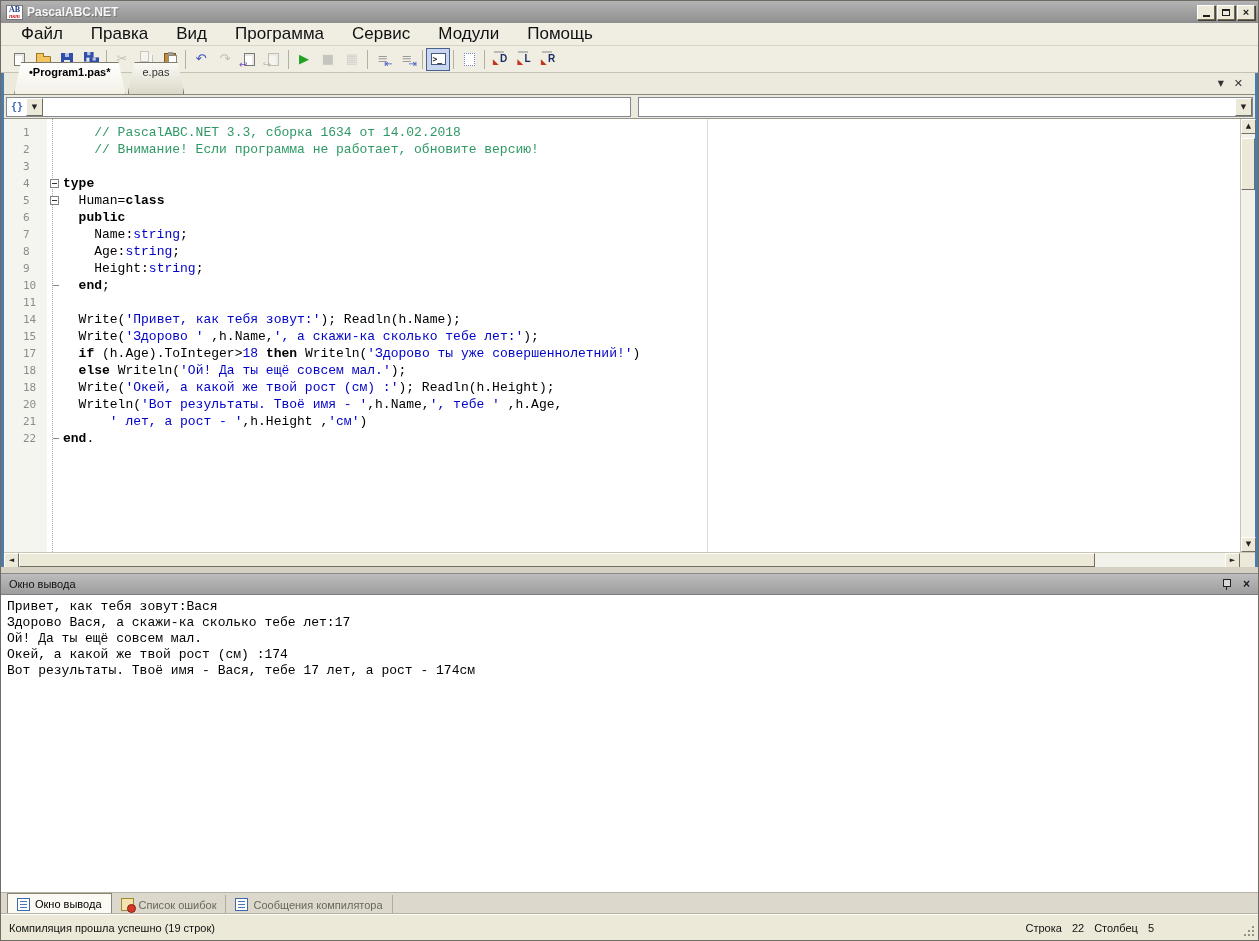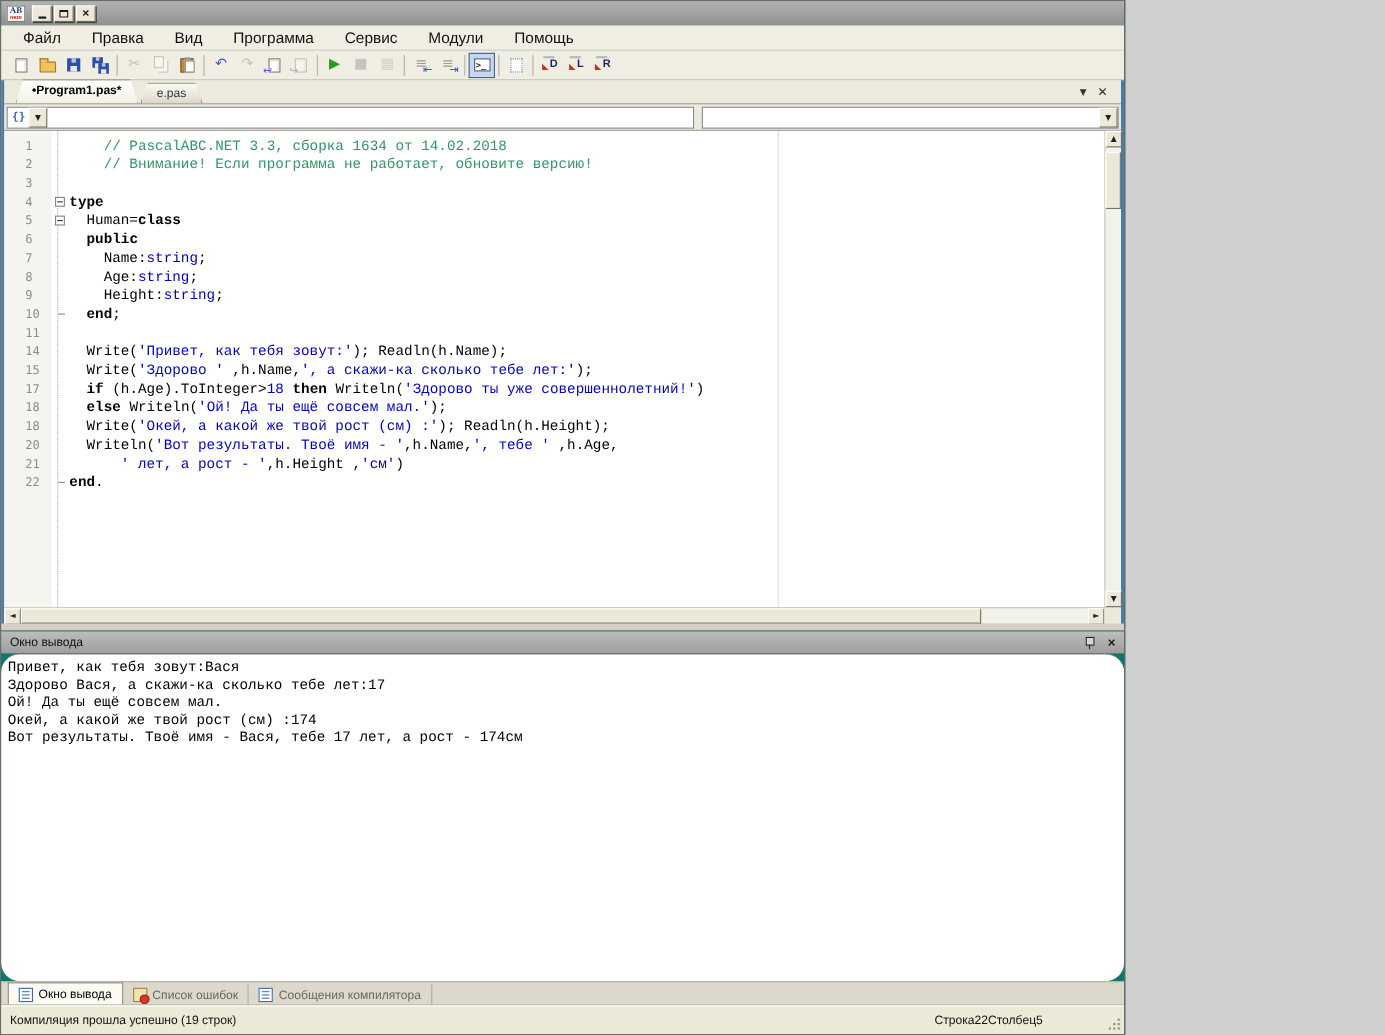--- a/index.html
+++ b/index.html
@@ -1,40 +1,40 @@
 <!DOCTYPE html>
 <html><head>
 <meta charset="utf-8">
 <style>
   * { margin:0; padding:0; box-sizing:border-box; }
   html,body { background:#cfcfcf; }
   body { font-family:"Liberation Sans","DejaVu Sans",sans-serif; }
-  .window { width:1023px; height:941px; display:flex; flex-direction:column;
-            background:#0f766e; border:1px solid #6e6c64; overflow:hidden; }
+  .window { width:1259px; height:941px; display:flex; flex-direction:column;
+            background:#0f172a; border:1px solid #6e6c64; overflow:hidden; }
 
   
   .titlebar { height:22px; background:linear-gradient(#b3b3b3,#8f8f8f);
               display:flex; align-items:center; padding:0 3px 0 5px; flex:0 0 auto; }
   .app-icon { width:17px; height:15px; background:#fff; border:1px solid #777;
               font:bold 8px/7px "Liberation Serif","DejaVu Serif",serif; color:#1b3a8c;
               text-align:center; margin-right:4px; overflow:hidden; }
   .app-icon i { display:block; font-style:italic; color:#c22; font-size:6px; line-height:6px; }
   .title-text { flex:1; color:#f6f6f6; font-weight:bold; font-size:12px;
                 text-shadow:1px 1px 0 rgba(0,0,0,.25); }
   .wbtn { width:18px; height:15px; margin-left:2px; background:#ece9d8;
           border:1px solid; border-color:#fff #6d6a58 #6d6a58 #fff;
           box-shadow:1px 1px 0 #44423a; display:flex; align-items:center; justify-content:center; }
   .g-min { width:7px; height:2px; background:#1c1c1c; margin-top:7px; }
   .g-max { width:8px; height:7px; border:1px solid #1c1c1c; border-top-width:2px; }
   .g-close { font:bold 11px/11px "Liberation Sans",sans-serif; color:#1c1c1c; }
 
   
   .menubar { height:23px; display:flex; align-items:center; padding-left:10px;
              background:#f0eee3; border-bottom:1px solid #d8d4c4; flex:0 0 auto; }
-  .menu-item { font-size:14px; color:#111; padding:3px 10px; margin-right:8px; }
+  .menu-item { font-size:17px; color:#111; padding:3px 10px; margin-right:8px; }
 
   
   .toolbar { height:27px; display:flex; align-items:center; padding-left:6px;
              background:#f0eee3; border-bottom:1px solid #c6c2b2; flex:0 0 auto; }
   .tb-btn { width:24px; height:23px; display:flex; align-items:center; justify-content:center;
             position:relative; border:1px solid transparent; }
   .tb-btn.sel { border-color:#49618f; background:#c8d6ef; }
   .tb-btn.dis { opacity:.4; filter:grayscale(1); }
   .tb-sep { width:1px; height:19px; background:#b4b0a0; margin:0 3px; }
   .ic-g { font-family:"DejaVu Sans",sans-serif; font-size:13px; line-height:14px; }
@@ -68,21 +68,21 @@
   .ic-letter { font:bold 10px/12px "Liberation Sans",sans-serif; color:#17295e; position:relative; padding-left:7px; }
   .ic-letter::before { content:"◣"; position:absolute; left:0; bottom:0; font-size:7px; line-height:7px; color:#c23520; }
   .ic-letter::after { content:""; position:absolute; left:1px; top:-2px; width:10px; height:2px; background:#b9b9b9; }
 
   
   .docwrap { flex:0 0 494px; display:flex; flex-direction:column;
              border-left:3px solid #4d7aa8; border-right:3px solid #4d7aa8; background:#ece9d8; min-height:0; }
 
   .tabstrip { height:22px; display:flex; align-items:flex-end; padding:0 6px 0 10px;
               background:#eceadd; border-bottom:1px solid #8a887c; flex:0 0 auto; }
-  .tab { height:19px; display:flex; align-items:flex-start; position:relative; padding:4px 15px; margin-right:2px; }
+  .tab { height:19px; display:flex; align-items:flex-end; position:relative; padding:16px 15px; margin-right:2px; }
   .tab::before { content:""; position:absolute; inset:0; background:linear-gradient(#fafaf4,#dcd9ca);
                  border:1px solid #7e7b6d; border-bottom:none;
                  clip-path:polygon(7px 0,calc(100% - 7px) 0,100% 100%,0 100%); }
   .tab.active { height:22px; }
   .tab.active::before { background:linear-gradient(#ffffff,#f2f0e6); }
   .tab-label { position:relative; font-size:11px; color:#333; }
   .tab.active .tab-label { font-weight:bold; color:#000; }
   .strip-ctl { margin-left:auto; display:flex; align-items:center; gap:10px; padding:0 6px 5px 0; }
   .strip-ctl span { font-family:"DejaVu Sans",sans-serif; font-size:11px; color:#333; line-height:11px; }
 
@@ -133,21 +133,21 @@
   
   .splitter { height:6px; background:#d4d1c3; flex:0 0 auto; }
   .out-header { height:21px; background:linear-gradient(#bdbdbd,#9d9d9d); border-top:1px solid #8a8a8a;
                 display:flex; align-items:center; padding:0 8px; flex:0 0 auto; }
   .out-title { flex:1; font-size:11px; color:#111; }
   .pin-ic { width:9px; height:12px; position:relative; margin-right:12px; }
   .pin-ic::before { content:""; position:absolute; left:1px; top:1px; width:6px; height:6px;
                     border:1px solid #222; background:#d8d8d8; }
   .pin-ic::after { content:""; position:absolute; left:4px; top:8px; width:1px; height:4px; background:#222; }
   .hdr-close { font:bold 12px/12px "Liberation Sans",sans-serif; color:#1a1a1a; }
-  .out-body { flex:1; min-height:0; background:#fff; border-top:1px solid #7b7e86; padding:4px 6px; overflow:hidden;border-radius:17px; }
+  .out-body { flex:1; min-height:0; background:#fff; border-top:1px solid #7b7e86; padding:4px 6px; overflow:hidden; }
   .out-line { font:13px/16px "Liberation Mono","DejaVu Sans Mono",monospace; color:#000; white-space:pre; }
 
   
   .bottom-tabs { height:22px; display:flex; align-items:flex-end; background:#dcd9cc;
                  border-top:1px solid #b7b3a4; padding-left:6px; flex:0 0 auto; }
   .btab { height:19px; display:flex; align-items:center; padding:0 9px; font-size:11px; color:#68675e;
           border-right:1px solid #b0ac9e; position:relative; }
   .btab.active { background:#fbfaf3; border:1px solid #8a877a; border-bottom:none; height:21px; color:#000; }
   .bt-ic { width:13px; height:13px; margin-right:5px; position:relative; flex:0 0 13px; }
   .bt-ic.output, .bt-ic.compiler { background:#fff; border:1px solid #3f69ac; }
@@ -155,32 +155,33 @@
           width:7px; height:1px; background:#4a76b8; box-shadow:0 3px 0 #4a76b8, 0 6px 0 #4a76b8; }
   .bt-ic.errors { background:#f3e3ae; border:1px solid #a08830; }
   .bt-ic.errors::after { content:""; position:absolute; right:-3px; bottom:-3px; width:7px; height:7px;
           border-radius:50%; background:#d23a2a; border:1px solid #8e1f12; }
 
   
   .statusbar { height:26px; display:flex; align-items:center; background:#ece9d8;
                border-top:1px solid #fff; box-shadow:0 -1px 0 #b7b3a4; padding:0 8px; position:relative;
                flex:0 0 auto; }
   .status-msg { flex:1; font-size:11px; color:#111; }
-  .status-pos { display:flex; align-items:center; margin-right:66px; font-size:11px; color:#111; }
+  .status-pos { display:flex; align-items:center; gap:10px; margin-right:96px; font-size:11px; color:#111; }
   .grip { position:absolute; right:4px; bottom:4px; width:12px; height:12px; }
   .grip::before { content:""; position:absolute; right:0; bottom:8px; width:2px; height:2px; background:#96927f;
         box-shadow:0 8px 0 #96927f, 0 4px 0 #96927f, -4px 8px 0 #96927f, -4px 4px 0 #96927f, -8px 8px 0 #96927f; }
 </style>
 </head>
 <body>
 
 <div class="window">
 
   <div class="titlebar">
     <span class="app-icon">AB<i>пкт</i></span>
+    <span class="title-text">PascalABC.NET</span>
     <span class="wbtn">
         <span class="g-min"></span>
       </span>
     <span class="wbtn">
         <span class="g-max"></span>
       </span>
     <span class="wbtn">
         <span class="g-close">×</span>
       </span>
   </div>

